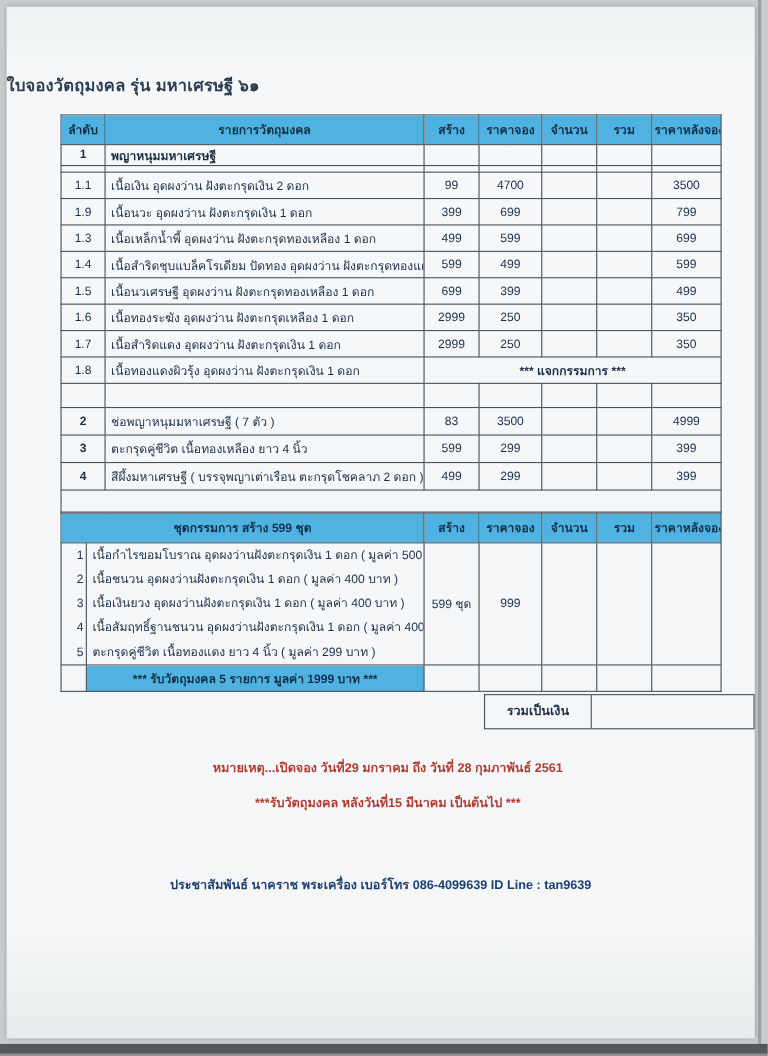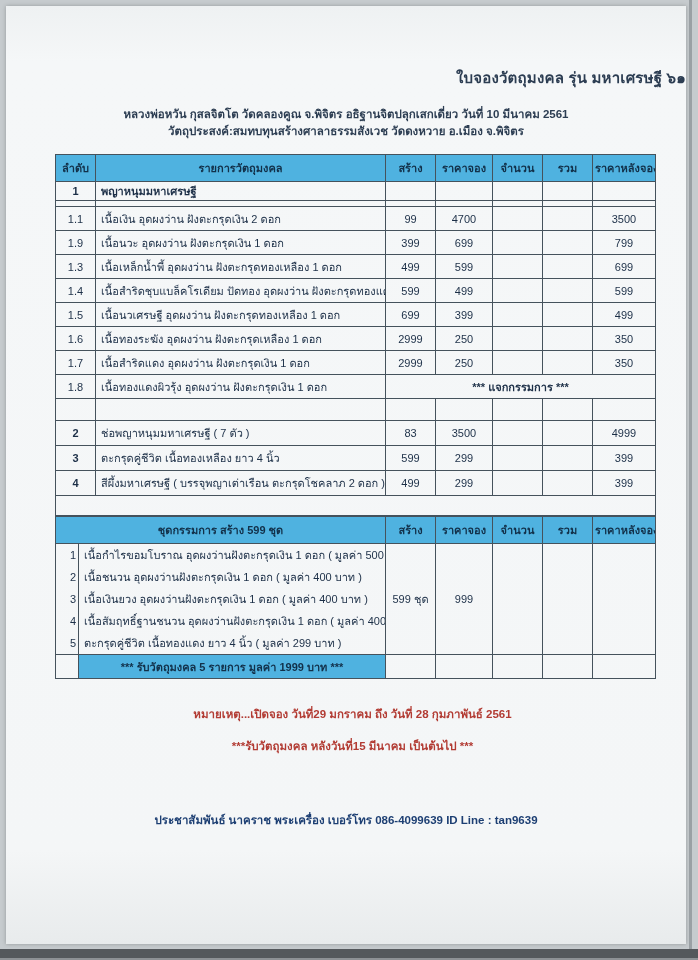--- a/index.html
+++ b/index.html
@@ -10,21 +10,21 @@
   }
   .paper {
     position:absolute; left:6px; top:6px; width:680px; height:938px;
     background:linear-gradient(180deg,#eef1f2 0%, #f5f7f8 6%, #f4f6f7 90%, #e8ebec 100%);
     box-shadow:0 0 4px rgba(0,0,0,.25);
   }
   .edge-right { position:absolute; top:0; right:6px; width:3px; height:952px; background:#9aa0a4; }
   .bottom-strip { position:absolute; left:0; bottom:2px; width:698px; height:9px; background:#54585c; }
   .bottom-strip2 { position:absolute; left:0; bottom:0; width:698px; height:2px; background:#8d9195; }
 
-  .title { margin:60px 0 0 0; text-align:right; font-size:15px; font-weight:bold; color:#2c3d52; letter-spacing:.2px; }
+  .title { margin:60px 0 0 0; text-align:left; font-size:15px; font-weight:bold; color:#2c3d52; letter-spacing:.2px; }
   .subtitle { text-align:center; font-size:11.5px; font-weight:bold; color:#2c3d52; line-height:17px; }
   .subtitle-wrap { margin-top:16px; }
 
   table { border-collapse:collapse; table-layout:fixed; margin-left:49px; width:600px; }
   table, td { border:1px solid #45525c; }
   td { font-size:11px; color:#1c2f47; padding:0 2px; overflow:hidden; white-space:nowrap; }
   td.hd { background:#4fb2e0; color:#123049; font-weight:bold; text-align:center; height:26px; }
   td.c  { text-align:center; }
   td.desc { padding-left:5px; }
   tr.item td { height:23px; }
@@ -57,24 +57,20 @@
   .red-note.second { margin-top:14px; }
   .contact { margin-top:56px; text-align:center; color:#1d3f73; font-size:11.5px; font-weight:bold; }
 </style>
 </head>
 <body>
 
 <div class="canvas">
   <div class="paper">
 
     <div class="title">ใบจองวัตถุมงคล รุ่น มหาเศรษฐี ๖๑</div>
-    <div class="subtitle-wrap">
-      <div class="subtitle">หลวงพ่อหวัน กุสลจิตโต วัดคลองคูณ จ.พิจิตร อธิฐานจิตปลุกเสกเดี่ยว วันที่ 10 มีนาคม 2561</div>
-      <div class="subtitle">วัตถุประสงค์:สมทบทุนสร้างศาลาธรรมสังเวช วัดดงหวาย อ.เมือง จ.พิจิตร</div>
-    </div>
 
     <table class="t1" style="margin-top:14px;">
       <colgroup>
         <col style="width:40px">
           <col style="width:290px">
           <col style="width:50px">
         <col style="width:57px">
           <col style="width:50px">
           <col style="width:50px">
           <col style="width:63px">
@@ -265,20 +261,24 @@
         <td class="banner">*** รับวัตถุมงคล 5 รายการ มูลค่า 1999 บาท ***</td>
         <td></td>
         <td></td>
         <td></td>
         <td></td>
         <td></td>
       </tr>
     </tbody>
       </table>
 
+    <div class="total-row">
+      <div class="total-label">รวมเป็นเงิน</div>
+      <div class="total-value"></div>
+    </div>
 
     <div class="red-note first">หมายเหตุ...เปิดจอง วันที่29 มกราคม ถึง วันที่ 28 กุมภาพันธ์ 2561</div>
     <div class="red-note second">***รับวัตถุมงคล หลังวันที่15 มีนาคม เป็นต้นไป ***</div>
 
     <div class="contact">ประชาสัมพันธ์ นาคราช พระเครื่อง เบอร์โทร 086-4099639  ID Line : tan9639</div>
   </div>
 
   <div class="edge-right"></div>
   <div class="bottom-strip"></div>
   <div class="bottom-strip2"></div>

